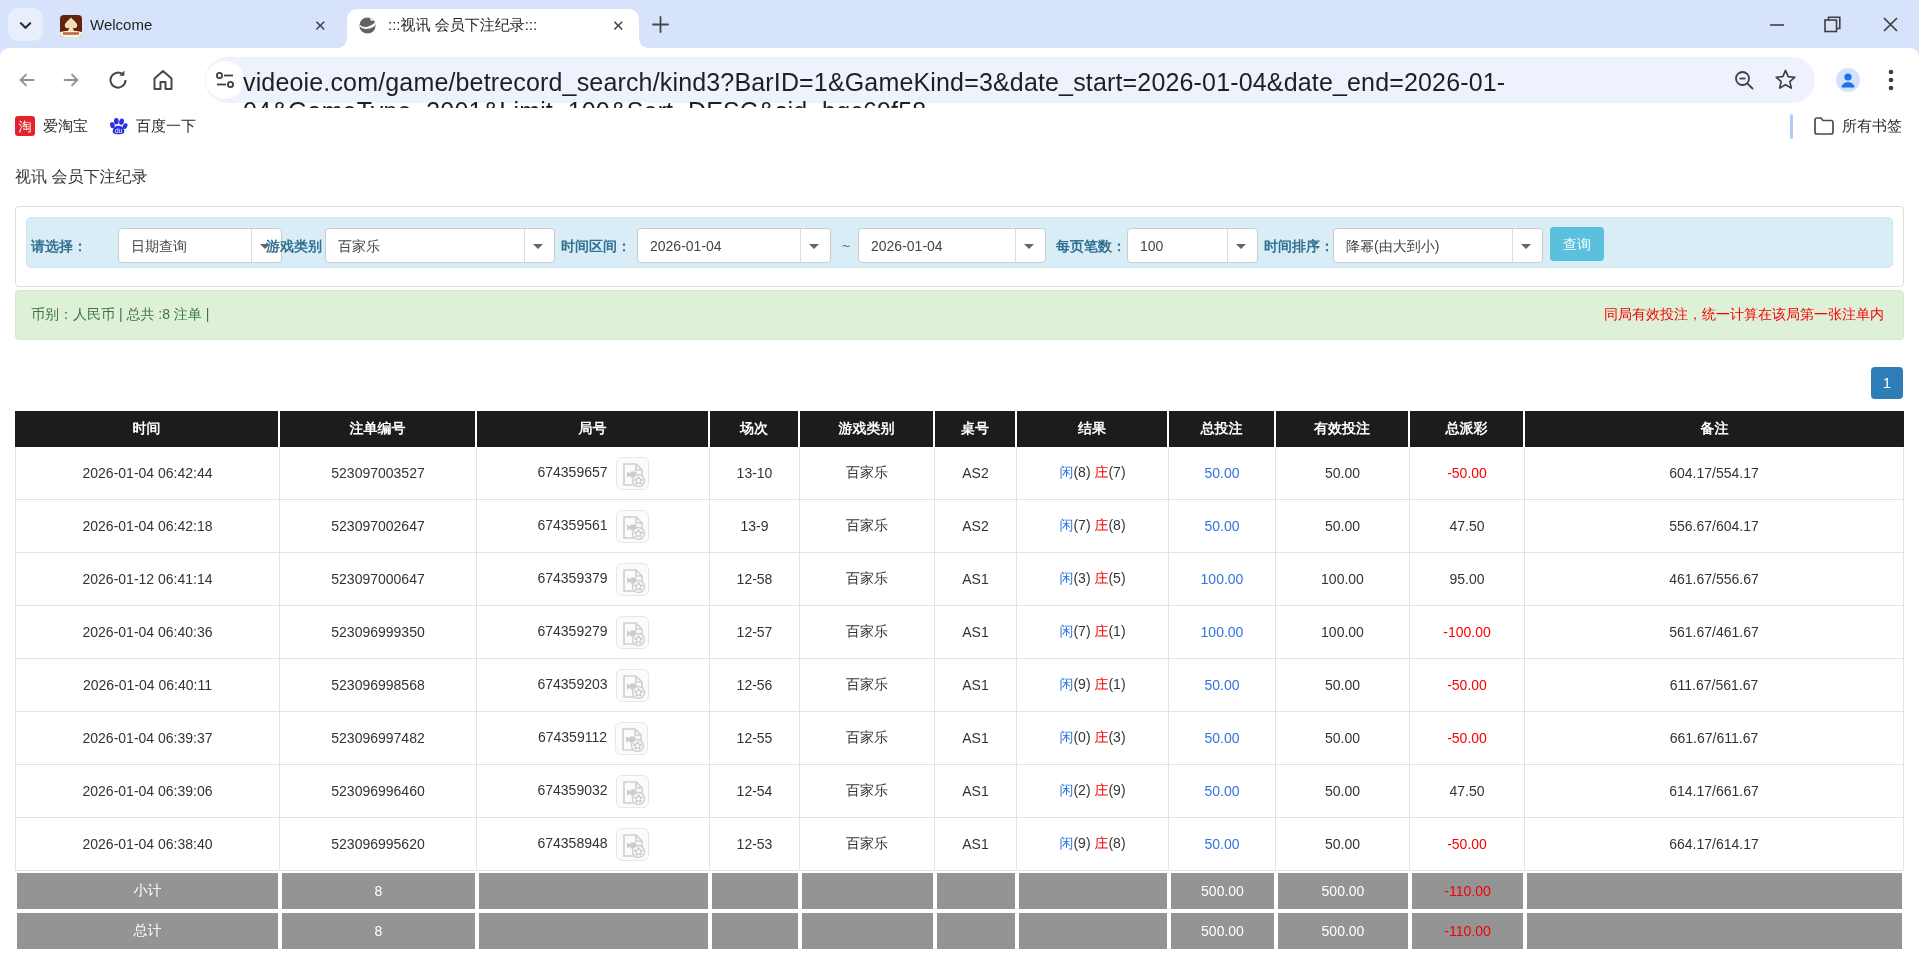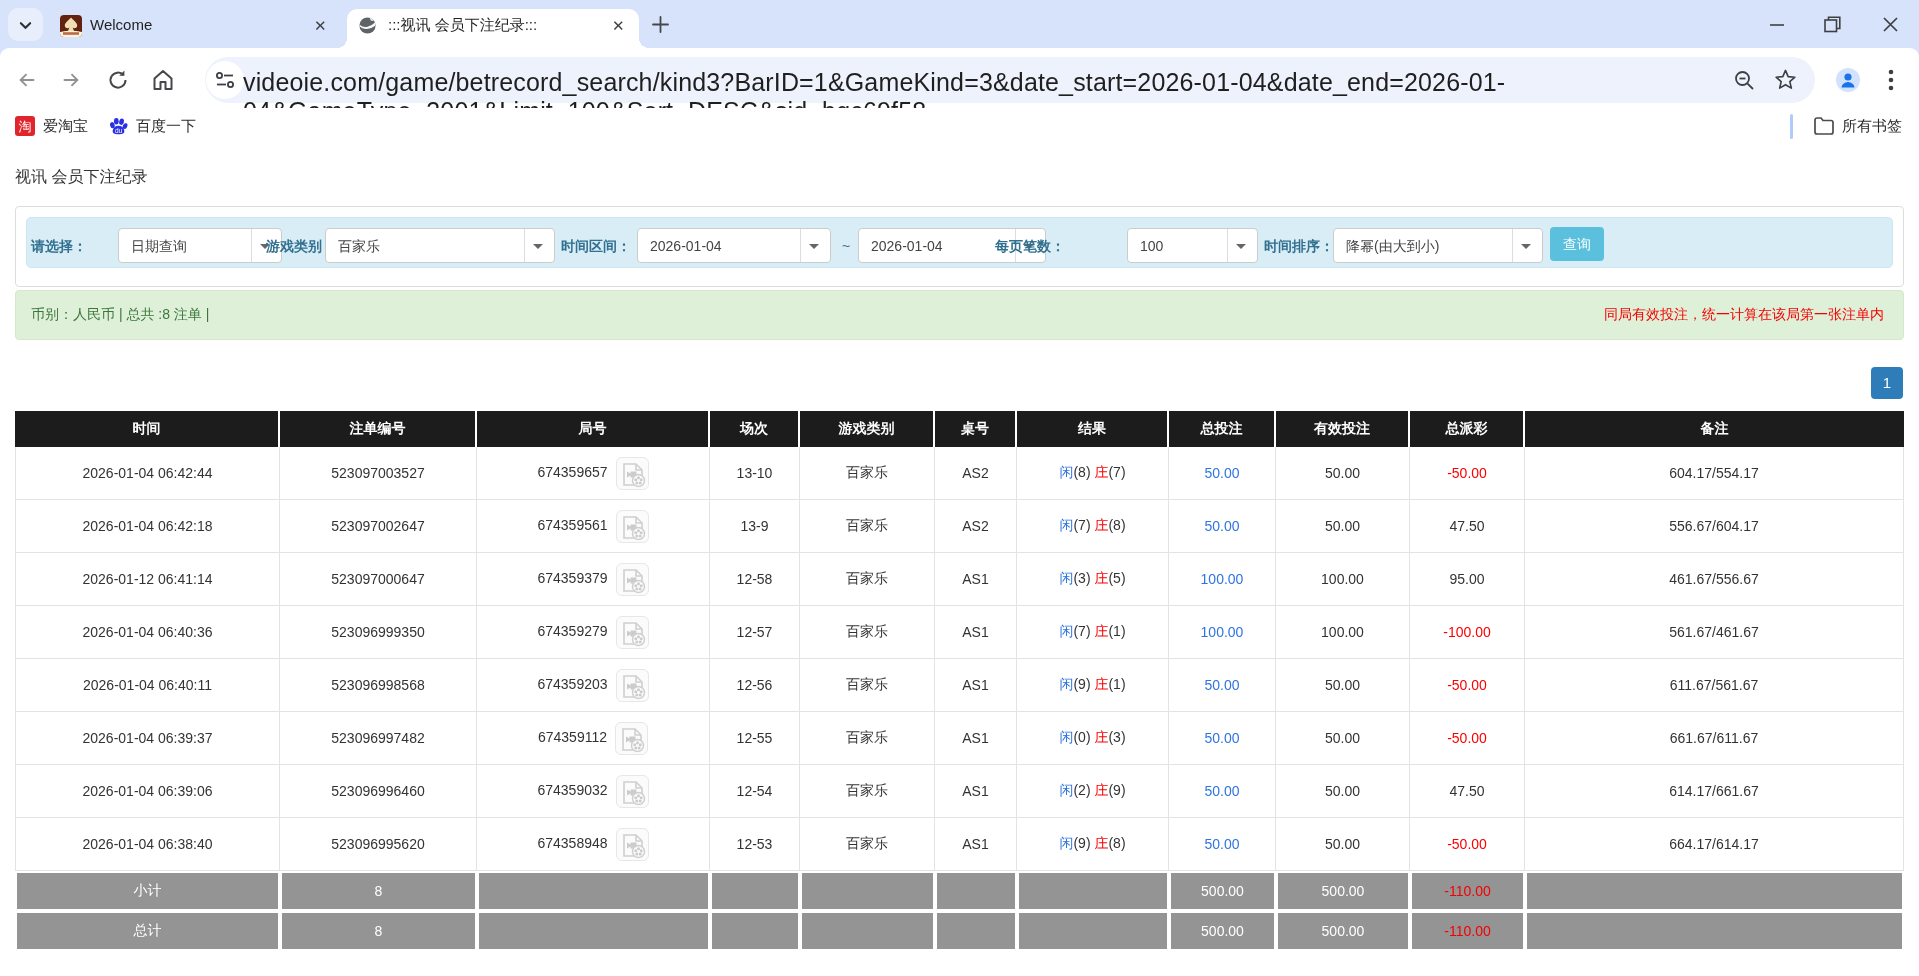--- a/index.html
+++ b/index.html
@@ -183,21 +183,21 @@
       <span class="txt">2026-01-04</span>
       <span class="caretbox"></span>
       <span class="caret"></span>
     </div>
   <div class="abs" style="left:842px;top:238px;font-size:14px;color:#31708f;">~</div>
   <div class="abs fsel" style="left:858px;width:188px;">
       <span class="txt">2026-01-04</span>
       <span class="caretbox"></span>
       <span class="caret"></span>
     </div>
-  <div class="abs flabel" style="left:995px;">每页笔数：</div>
+  <div class="abs flabel" style="left:1056px;">每页笔数：</div>
   <div class="abs fsel" style="left:1127px;width:131px;">
       <span class="txt">100</span>
       <span class="caretbox"></span>
       <span class="caret"></span>
     </div>
   <div class="abs flabel" style="left:1264px;">时间排序：</div>
   <div class="abs fsel" style="left:1333px;width:210px;">
       <span class="txt">降幂(由大到小)</span>
       <span class="caretbox"></span>
       <span class="caret"></span>

